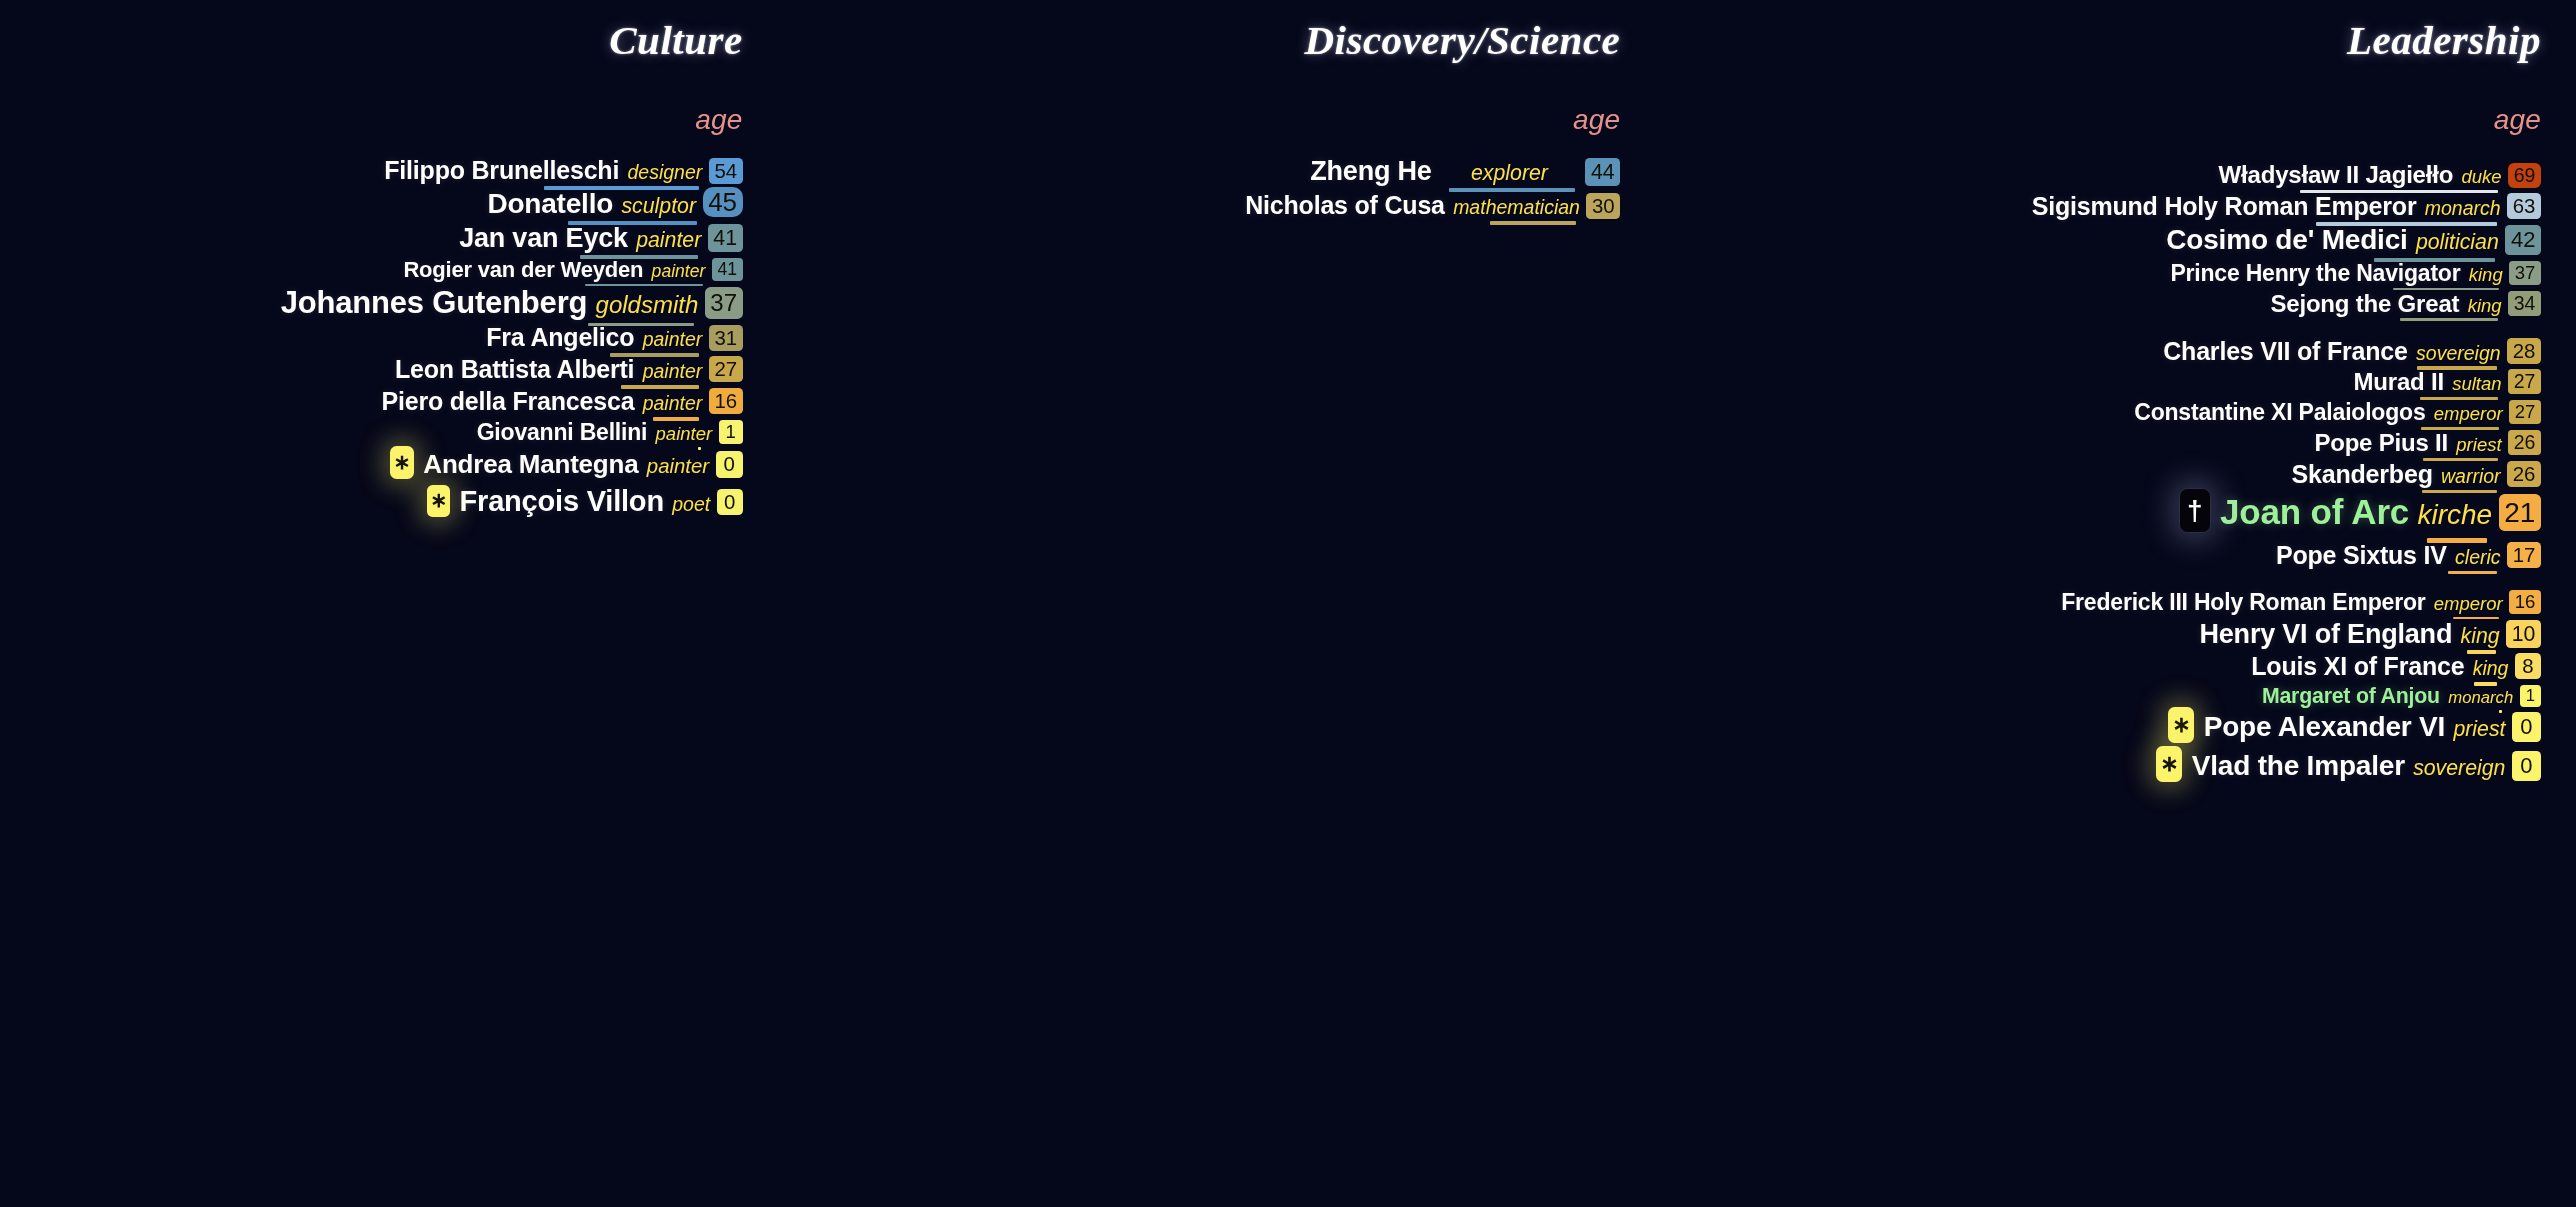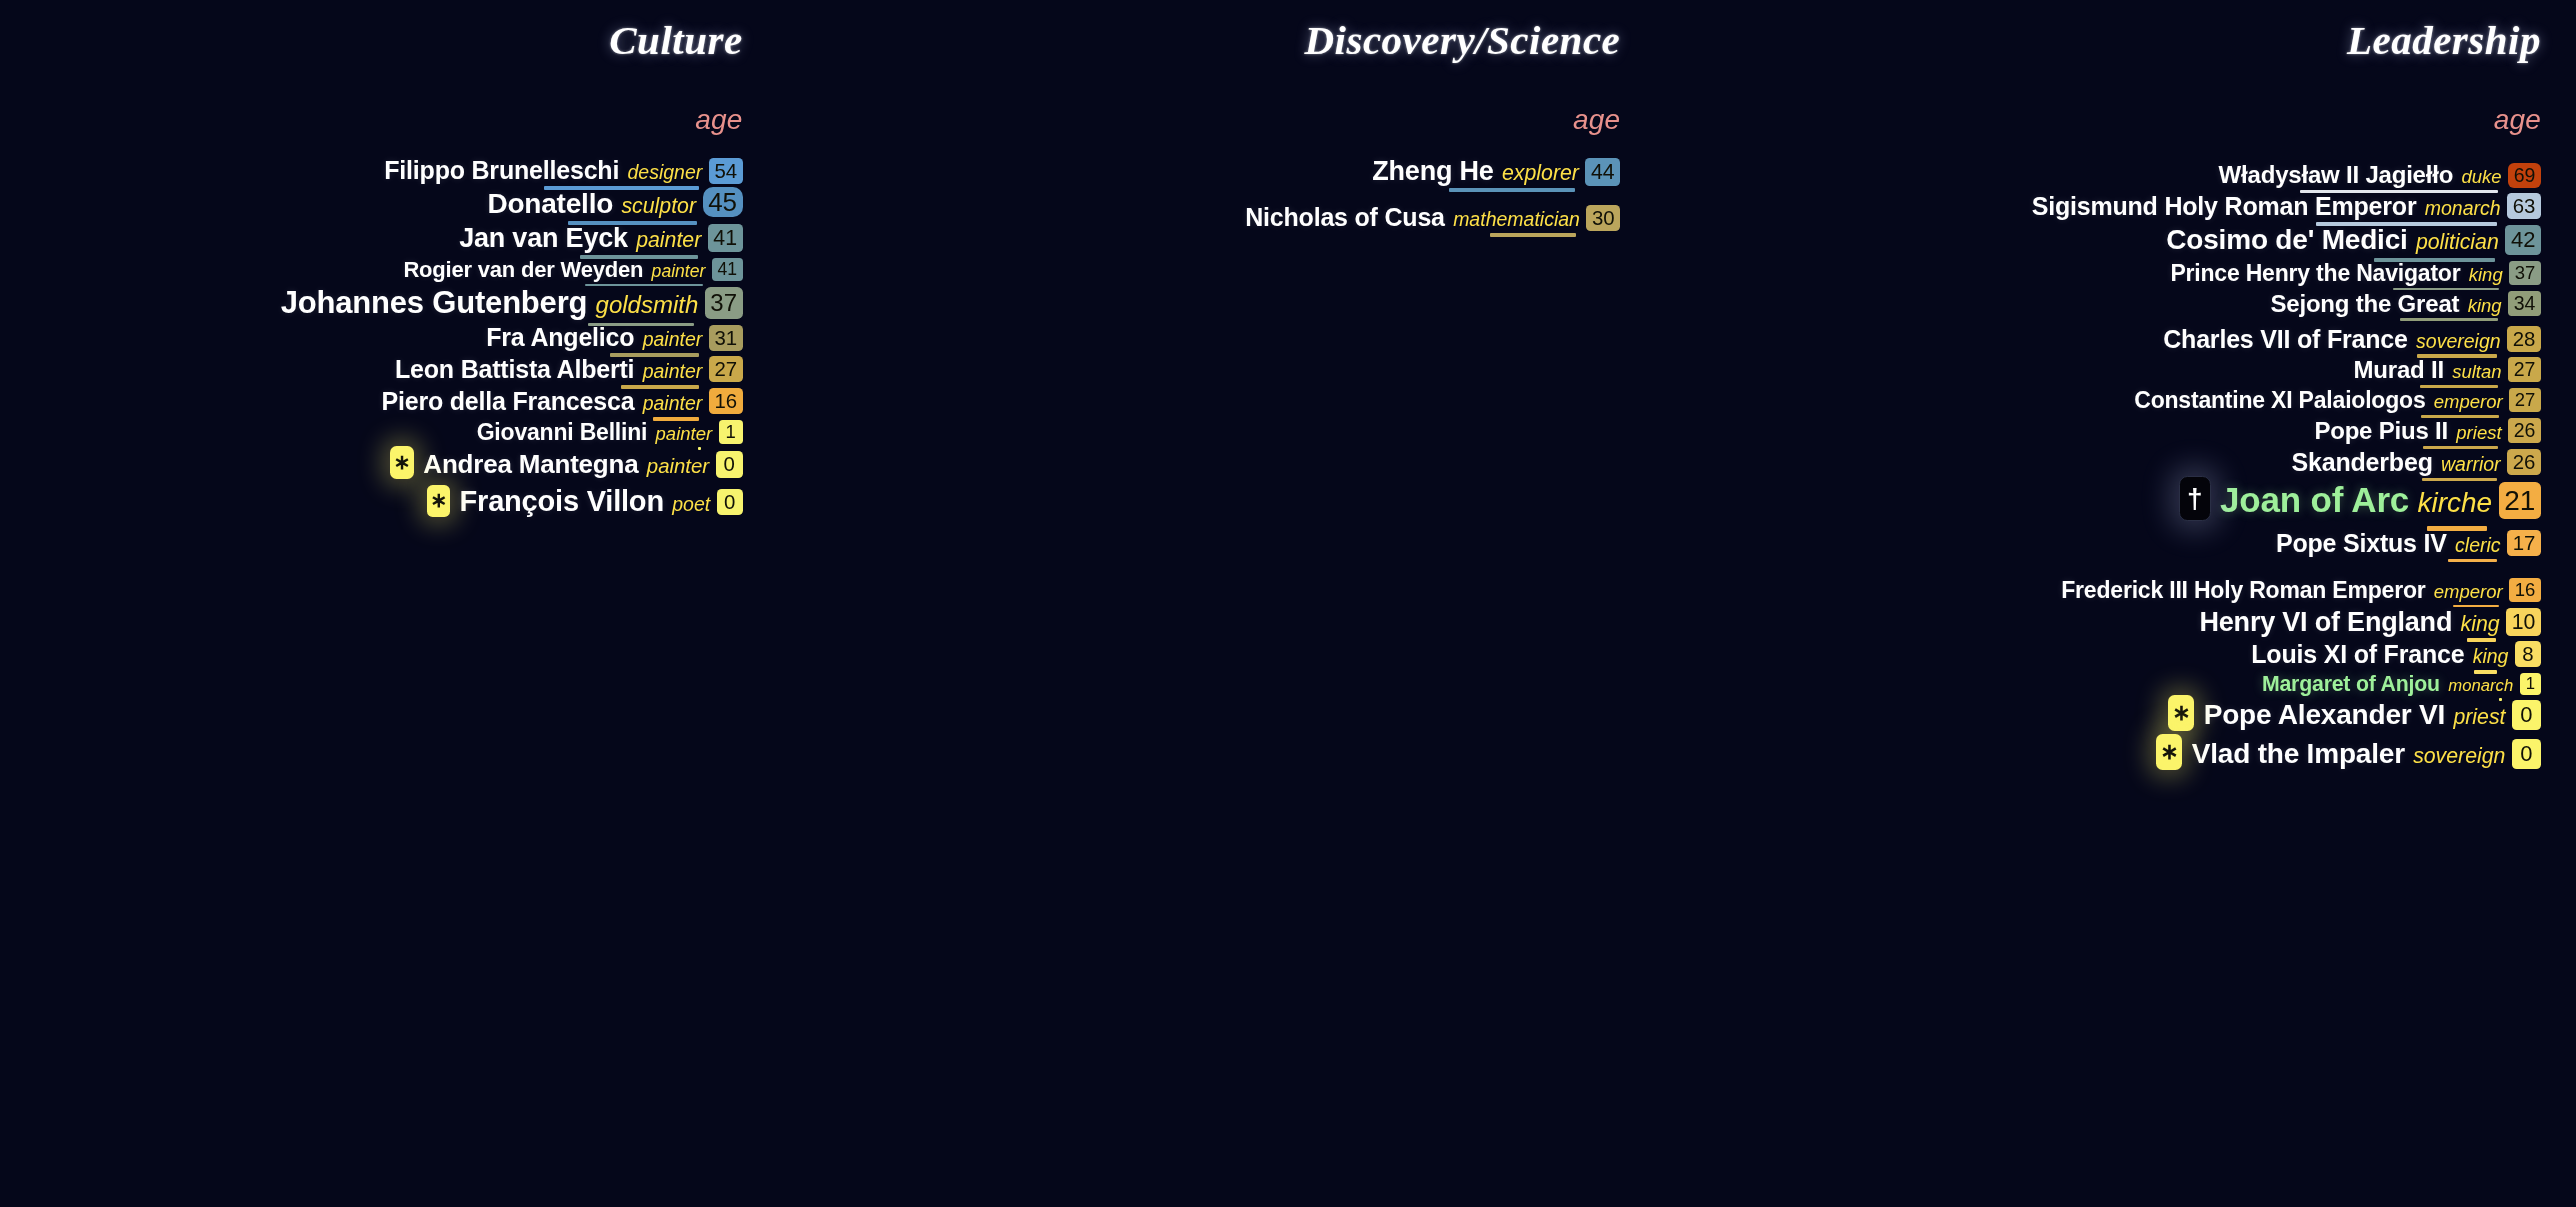--- a/index.html
+++ b/index.html
@@ -222,21 +222,21 @@
           <span class="name" style="font-size: 29px;">François Villon</span>
           <span class="role" style="font-size: 19.5px;">poet</span>
           <span class="badge" style="background: rgb(247, 243, 110); height: 26px; line-height: 26px; font-size: 20.4px; min-width: 26px; border-radius: 4.6px;">0</span>
         </div>
       </div>
     </div>
     <div class="column pad-r2">
       <div class="col-title">Discovery/Science</div>
       <div class="age-label">age</div>
       <div class="rows">
-        <div class="row" style="margin-bottom: 16px;">
+        <div class="row" style="margin-bottom: 4px; gap: 31px;">
           <span class="name" style="font-size: 27px;">Zheng He</span>
           <span class="role" style="font-size: 21.3px;">explorer</span>
           <span class="badge" style="background: rgb(91, 147, 184); height: 28px; line-height: 28px; font-size: 21.3px; min-width: 28px; border-radius: 4.6px;">44</span>
           <span class="bar" style="background: rgb(91, 147, 184); width: 126px; right: 45px; bottom: -4.6px; height: 3.7px;"></span>
         </div>
         <div class="row" style="margin-bottom: 2.8px;">
           <span class="name" style="font-size: 25px;">Nicholas of Cusa</span>
           <span class="role" style="font-size: 19.5px;">mathematician</span>
           <span class="badge" style="background: rgb(187, 165, 92); height: 26px; line-height: 26px; font-size: 20.4px; min-width: 26px; border-radius: 4.6px;">30</span>
           <span class="bar" style="background: rgb(187, 165, 92); width: 86px; right: 44px; bottom: -4.6px; height: 3.7px;"></span>
@@ -264,21 +264,21 @@
           <span class="role" style="font-size: 21.3px;">politician</span>
           <span class="badge" style="background: rgb(109, 148, 154); height: 30px; line-height: 30px; font-size: 22px; min-width: 29px; border-radius: 4.6px;">42</span>
           <span class="bar" style="background: rgb(109, 148, 154); width: 121px; right: 46px; bottom: -4.6px; height: 3.7px;"></span>
         </div>
         <div class="row" style="margin-bottom: 2.8px;">
           <span class="name" style="font-size: 23px;">Prince Henry the Navigator</span>
           <span class="role" style="font-size: 18.5px;">king</span>
           <span class="badge" style="background: rgb(138, 156, 133); height: 24px; line-height: 24px; font-size: 18.5px; min-width: 24px; border-radius: 3.7px;">37</span>
           <span class="bar" style="background: rgb(138, 156, 133); width: 106px; right: 42px; bottom: -3.7px; height: 2.8px;"></span>
         </div>
-        <div class="row" style="margin-bottom: 7px; justify-content: center;">
+        <div class="row" style="margin-bottom: 19px; justify-content: center;">
           <span class="name" style="font-size: 24px;">Sejong the Great</span>
           <span class="role" style="font-size: 18.5px;">king</span>
           <span class="badge" style="background: rgb(145, 157, 121); height: 25px; line-height: 25px; font-size: 19.5px; min-width: 25px; border-radius: 3.7px;">34</span>
           <span class="bar" style="background: rgb(145, 157, 121); width: 98px; right: 43px; bottom: -3.7px; height: 2.8px;"></span>
         </div>
         <div class="row" style="margin-bottom: 2.8px;">
           <span class="name" style="font-size: 25px;">Charles VII of France</span>
           <span class="role" style="font-size: 19.5px;">sovereign</span>
           <span class="badge" style="background: rgb(201, 168, 74); height: 26px; line-height: 26px; font-size: 20.4px; min-width: 26px; border-radius: 4.6px;">28</span>
           <span class="bar" style="background: rgb(201, 168, 74); width: 80px; right: 44px; bottom: -4.6px; height: 3.7px;"></span>

